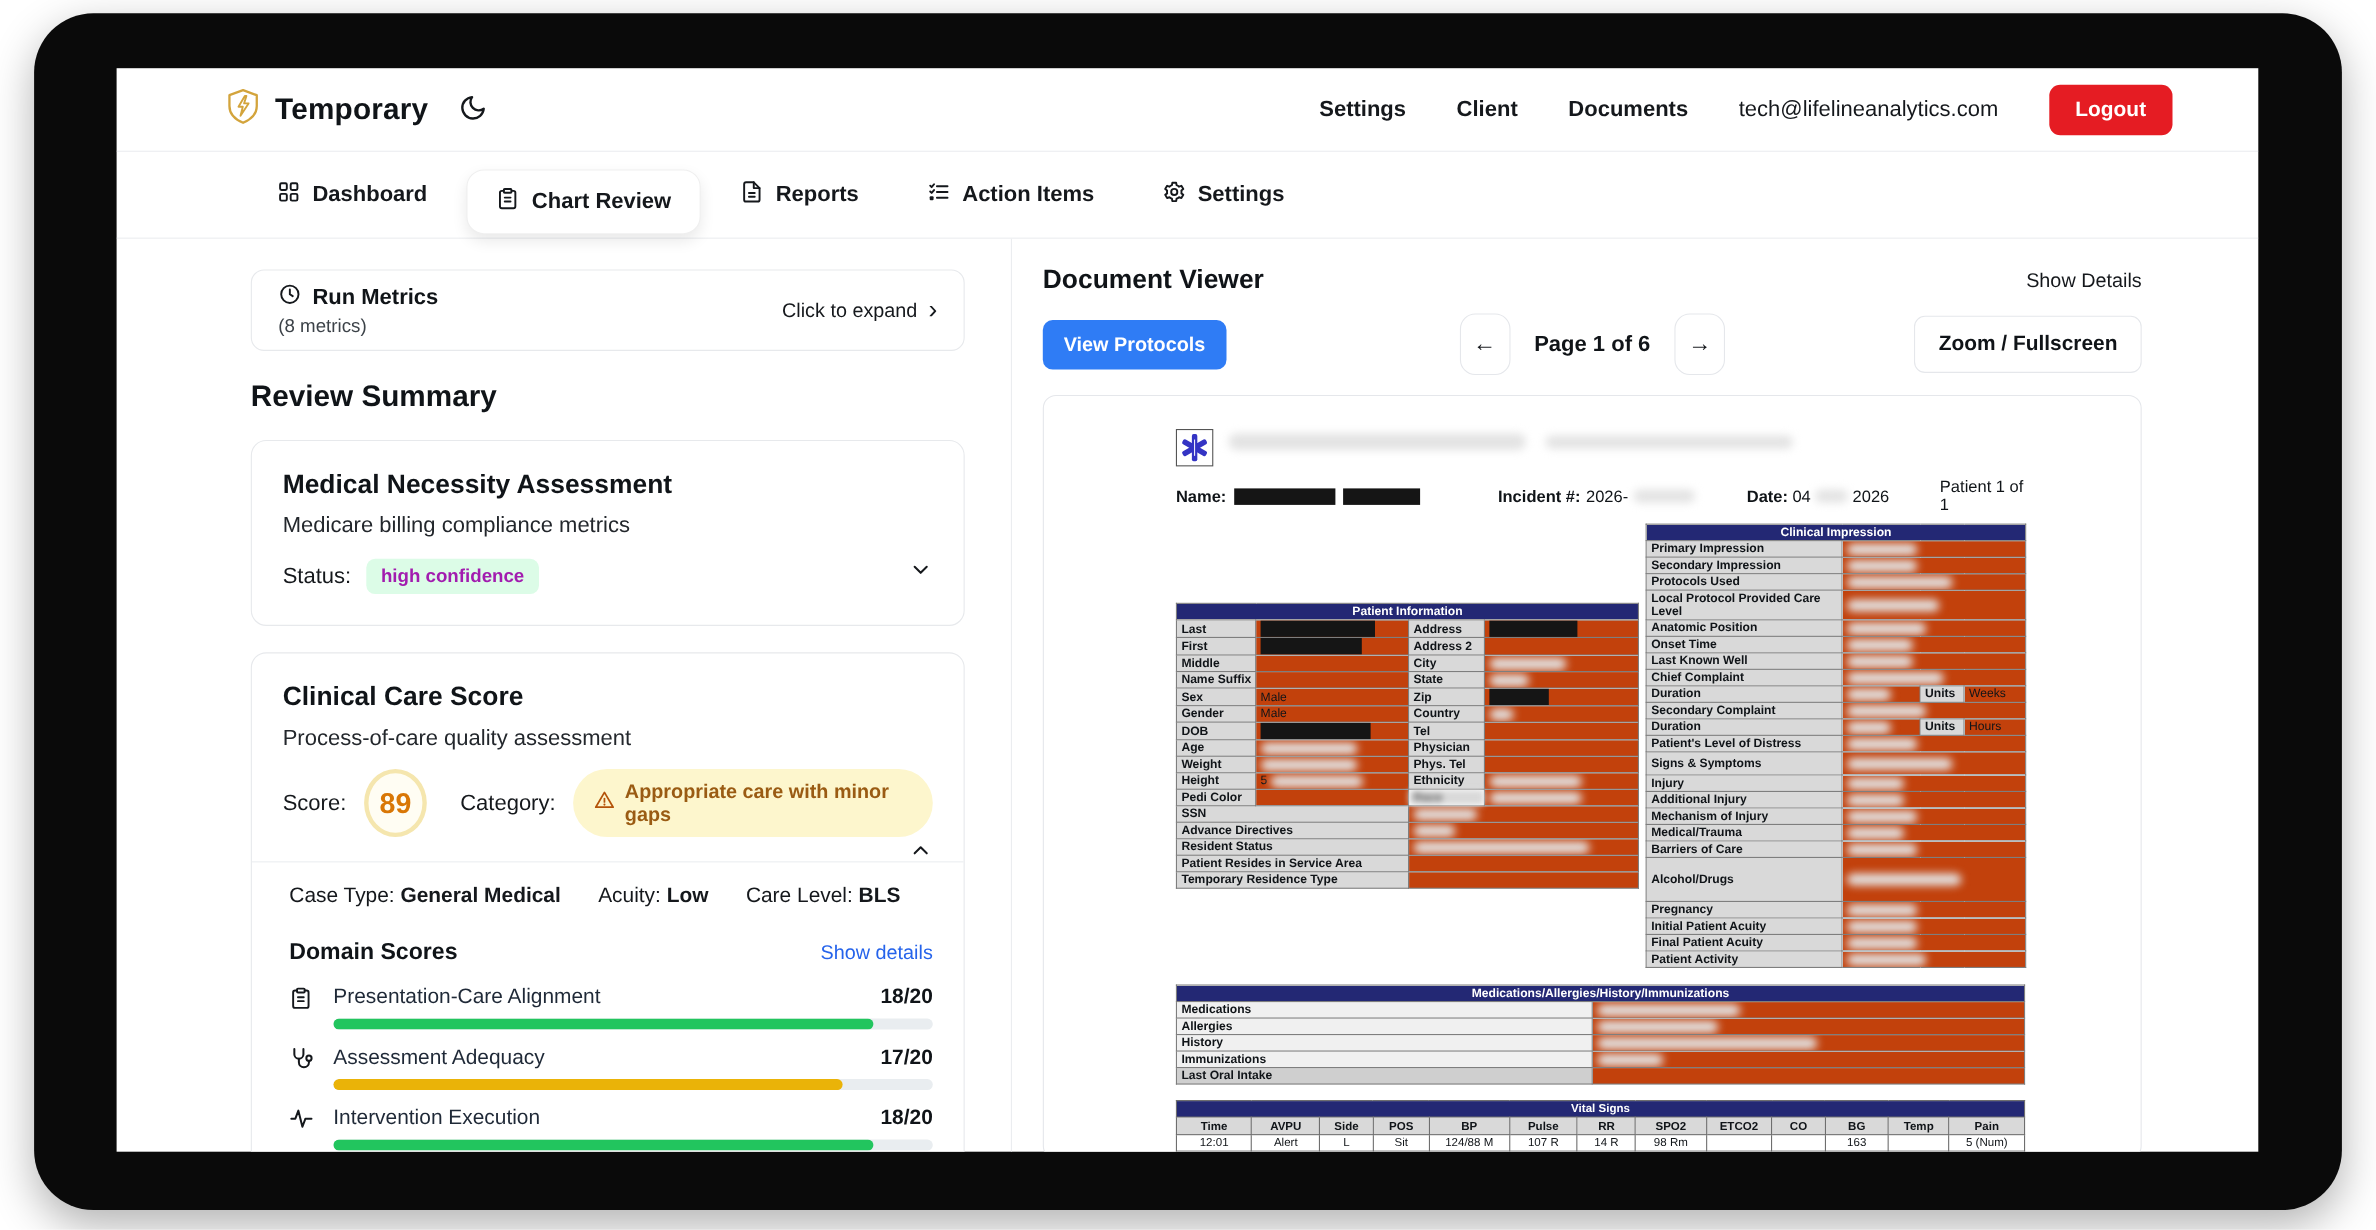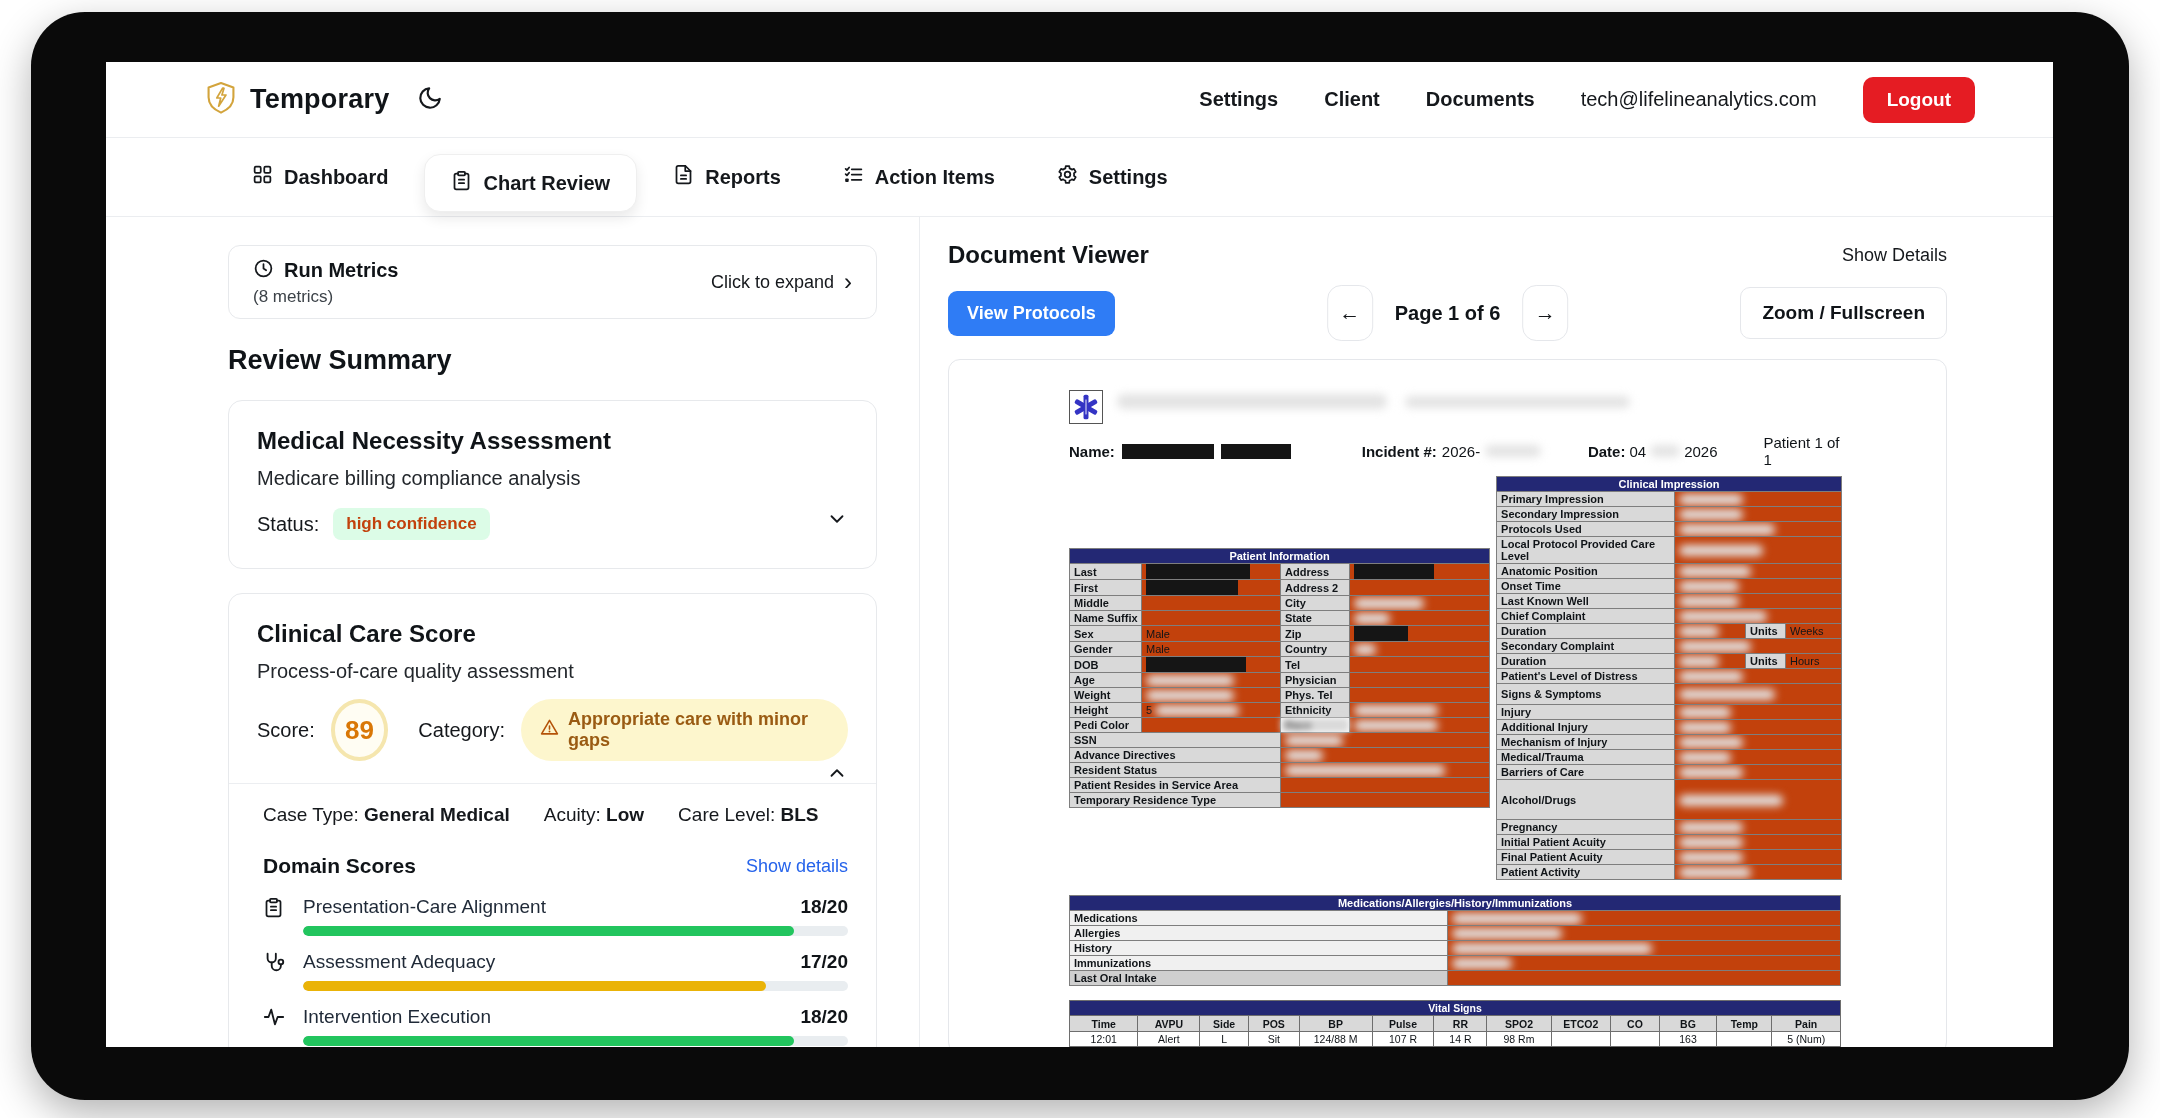--- a/index.html
+++ b/index.html
@@ -42,21 +42,21 @@
   .rm-expand .chev { font-size:24px; line-height:1; color:#15181c; }
 
   .section-title { font-size:27px; font-weight:700; color:#101418; margin:26px 0 24px; }
 
   .card { border:1px solid #e7e9ec; border-radius:14px; background:#fff; }
   .card.mna { padding:26px 28px 28px; position:relative; }
   .card-title { font-size:24px; font-weight:700; color:#101418; }
   .card-sub { font-size:20px; color:#23272c; margin-top:12px; }
   .status-row { display:flex; align-items:center; gap:14px; margin-top:18px; }
   .status-label { font-size:20px; color:#15181c; }
-  .badge-green { background:#dcfce7; color:#c2410c; font-size:17px; font-weight:700; border-radius:8px; padding:6px 13px; }
+  .badge-green { background:#dcfce7; color:#a21caf; font-size:17px; font-weight:700; border-radius:8px; padding:6px 13px; }
   .chev-abs { position:absolute; right:28px; bottom:34px; }
 
   .card.ccs { margin-top:24px; padding:26px 28px 0; position:relative; }
   .score-row { display:flex; align-items:center; gap:16px; margin-top:16px; }
   .score-label, .cat-label { font-size:20px; color:#15181c; }
   .score-circle { width:62px; height:62px; border-radius:50%; border:4px solid #f5e6ae; background:#fffdf3; color:#d97706; font-size:26px; font-weight:700; display:flex; align-items:center; justify-content:center; }
   .cat-label { margin-left:14px; }
   .badge-amber { display:flex; align-items:center; gap:9px; background:#fdf6cd; color:#9a5b13; font-size:18px; font-weight:700; border-radius:999px; padding:10px 19px; }
   .ccs-chev { position:absolute; right:28px; top:168px; }
   .ccs-divider { border-top:1px solid #eceef1; margin:22px -28px 0; }
@@ -218,21 +218,21 @@
           <div class="rm-expand">
             <span>Click to expand</span>
             <span class="chev">›</span>
           </div>
         </div>
 
         <div class="section-title">Review Summary</div>
 
         <div class="card mna">
           <div class="card-title">Medical Necessity Assessment</div>
-          <div class="card-sub">Medicare billing compliance analysis</div>
+          <div class="card-sub">Medicare billing compliance metrics</div>
           <div class="status-row">
             <span class="status-label">Status:</span>
             <span class="badge-green">high confidence</span>
           </div>
           <span class="chev-abs">
             <svg width="22" height="22" viewBox="0 0 24 24">
                 <path class="icon-dark" stroke-width="2.4" d="m6 9 6 6 6-6"></path>
               </svg>
           </span>
         </div>

